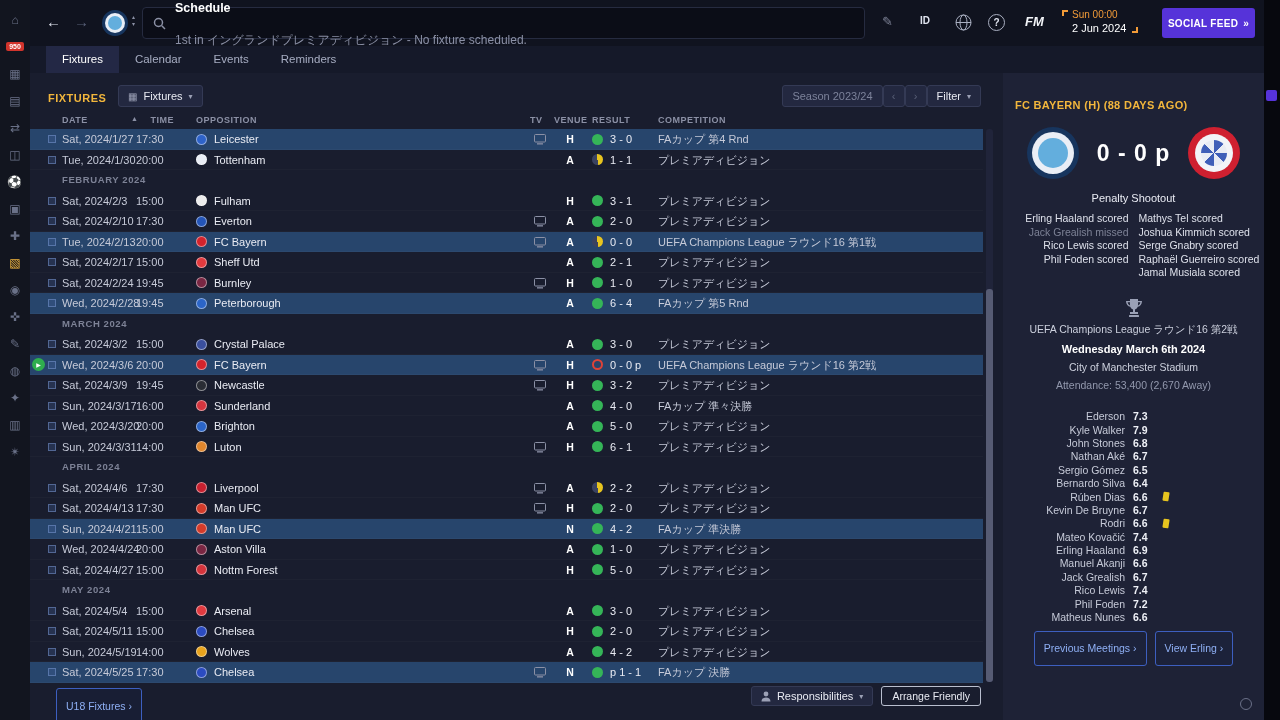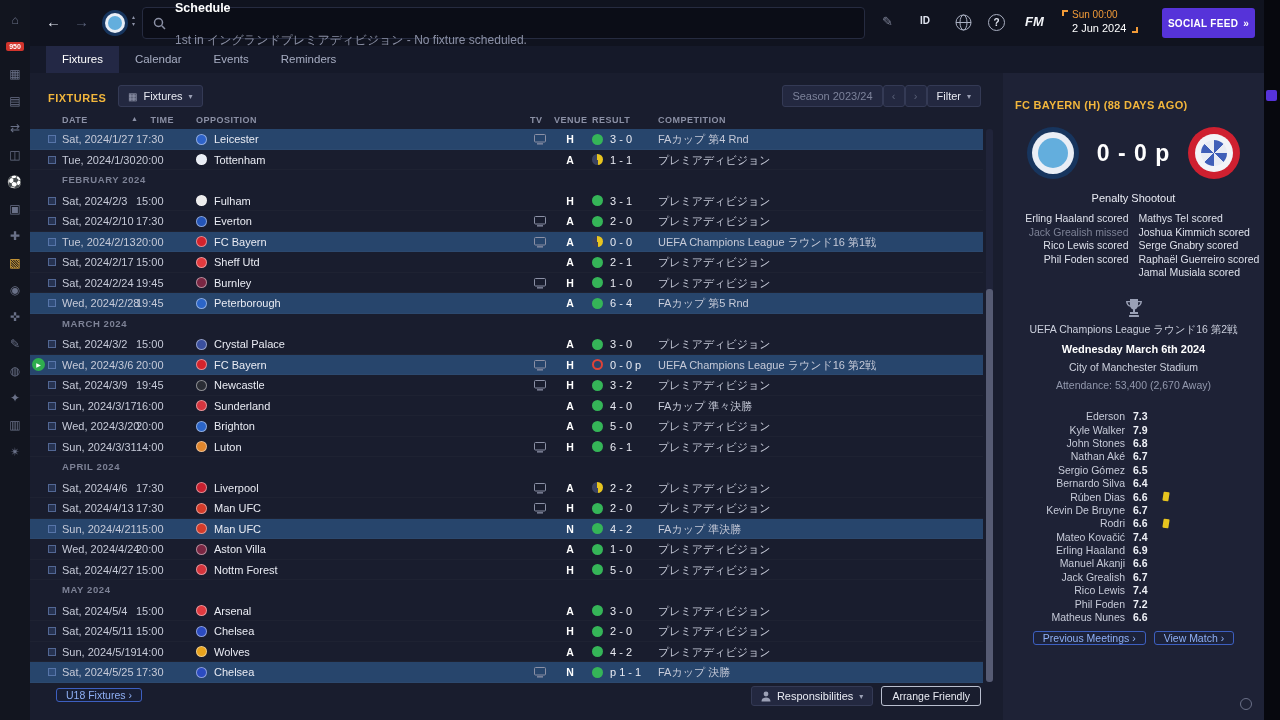--- a/index.html
+++ b/index.html
@@ -82,21 +82,21 @@
   .c-dot.losspens{background:transparent;border:2px solid #df4338;}
   .c-score{left:580px;top:0;width:54px;line-height:20.5px;color:#e9ebf3;}
   .c-comp{left:628px;top:0;line-height:20.5px;}
   .marker{left:18px;top:6px;width:8px;height:8px;border:1px solid rgba(125,155,215,.5);background:rgba(70,100,160,.3);}
   .play{left:2px;top:3.5px;width:13px;height:13px;border-radius:50%;background:#2fae4e;color:#fff;
     font-size:6px;display:flex;align-items:center;justify-content:center;}
   .month{height:20.5px;line-height:20.5px;padding-left:32px;font-size:9.5px;font-weight:bold;
     color:#7d8296;letter-spacing:.6px;}
   #vscroll{position:absolute;left:956px;top:56px;width:7px;height:553px;background:#20243a;border-radius:3px;}
   #vthumb{position:absolute;left:0;top:160px;width:7px;height:393px;background:#565b73;border-radius:3px;}
-  .btn-blue{height:14px;border:1px solid #3d5fc0;border-radius:3px;color:#8fb0f5;font-size:10.5px;
+  .btn-blue{height:35px;border:1px solid #3d5fc0;border-radius:3px;color:#8fb0f5;font-size:10.5px;
     display:inline-flex;align-items:center;padding:0 9px;background:rgba(25,35,70,.25);white-space:nowrap;}
   .btn-white{height:20px;border:1px solid #b9bfcf;border-radius:3px;color:#e8eaf2;font-size:10.5px;
     display:inline-flex;align-items:center;padding:8px 10px;}
   #u18btn{position:absolute;left:26px;top:615px;}
   #footRight{position:absolute;right:22px;top:613px;display:flex;gap:8px;align-items:center;}
   #footRight .pill{height:20px;}
   .person-ic{line-height:0;color:#9ba0b5;}
 
   
   #panel{position:absolute;left:1003px;top:73px;width:261px;height:647px;background:#1e2236;}
@@ -679,21 +679,21 @@
           <span class="rt-card"></span>
         </div>
         <div class="rt">
           <span class="rt-name">Matheus Nunes</span>
           <span class="rt-val">6.6</span>
           <span class="rt-card"></span>
         </div>
       </div>
     <div id="panelBtns">
       <div class="btn-blue">Previous Meetings ›</div>
-      <div class="btn-blue">View Match ›</div>
+      <div class="btn-blue">View Erling ›</div>
     </div>
   </div>
 
   <div id="strip">
     <div id="stripIcon"></div>
   </div>
   <div id="cornerCircle"></div>
 
 </div>
 

